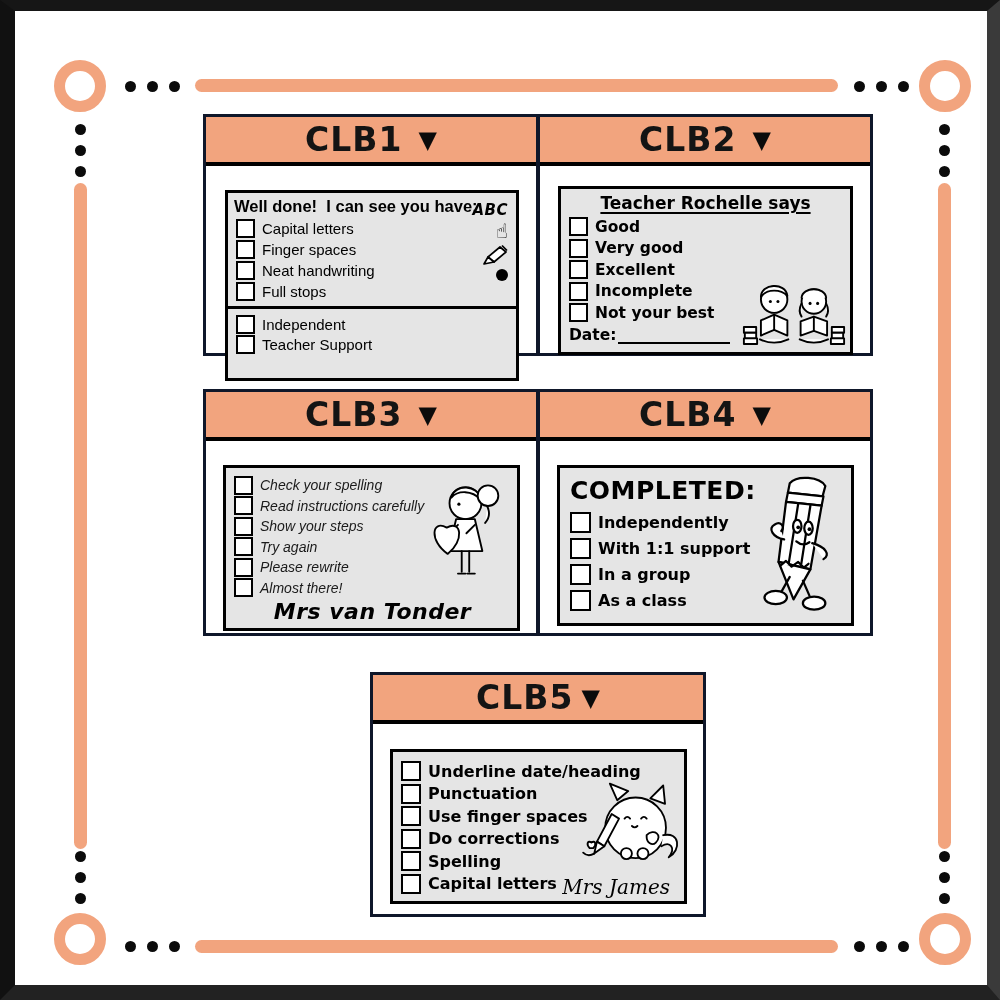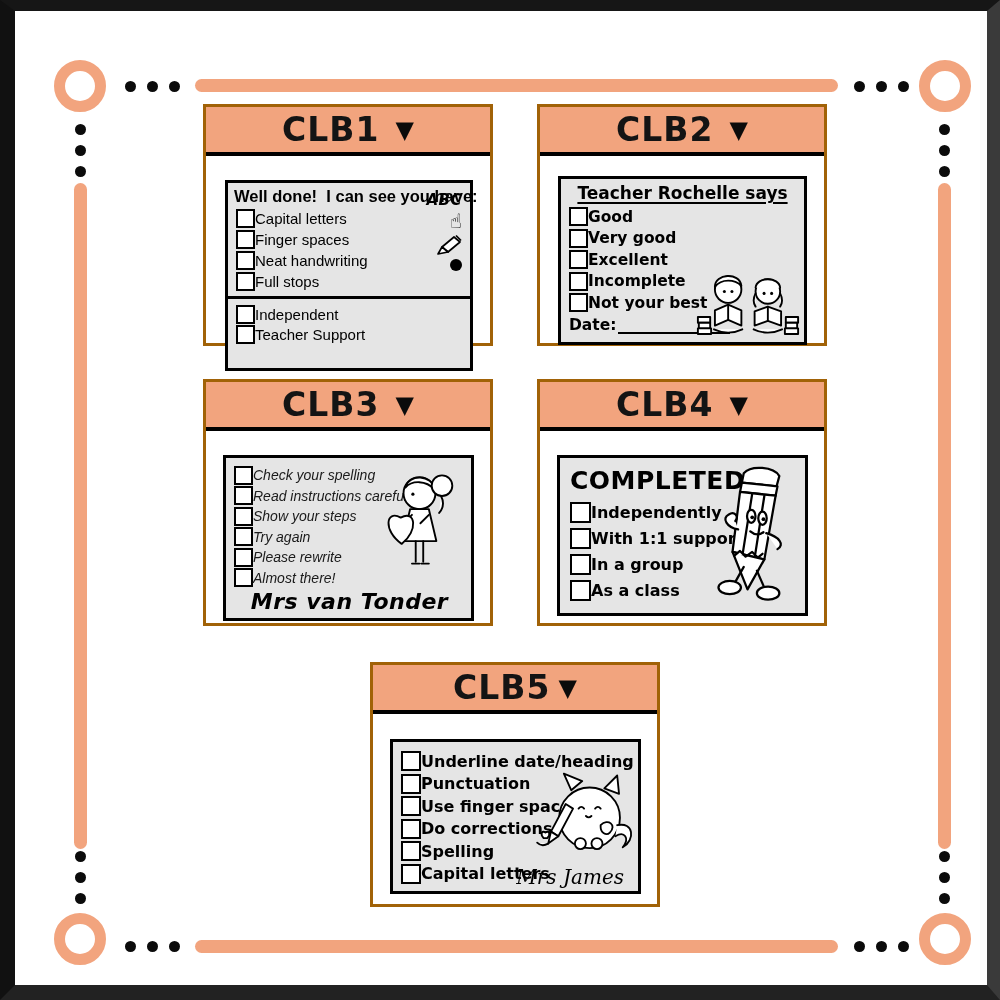--- a/index.html
+++ b/index.html
@@ -10,30 +10,30 @@
     border-right:13px solid #3a3a3a;border-bottom:15px solid #222;
     overflow:hidden;font-family:"DejaVu Sans",sans-serif;
   }
   
   .ring{position:absolute;width:30px;height:30px;border:11px solid #f2a47e;border-radius:50%;}
   .dot{position:absolute;width:11px;height:11px;background:#0b0b0b;border-radius:50%;}
   .pline{position:absolute;background:#f2a47e;border-radius:8px;}
   .pline.h{height:13px;}
   .pline.v{width:13px;}
   
-  .card{position:absolute;width:290px;border:3px solid #a16207;background:#fff;box-sizing:border-box;}
+  .card{position:absolute;width:336px;border:3px solid #0f172a;background:#fff;box-sizing:border-box;margin-top:10px;}
   .card-header{
     height:45px;background:#f2a47e;border-bottom:4px solid #000;
     display:flex;align-items:center;justify-content:center;gap:16px;
     cursor:pointer;
   }
   .card-header-label{font-weight:bold;font-size:33px;letter-spacing:1px;color:#141414;}
   .tri{font-size:24px;color:#0b0b0b;line-height:1;}
   .inner-box{border:3px solid #000;position:relative;box-sizing:border-box;background:#e5e5e5;}
-  .check-row{display:flex;align-items:center;gap:0;}
+  .check-row{display:flex;align-items:center;gap:7px;}
   .checkbox{display:inline-block;width:15px;height:15px;border:2.5px solid #000;background:#fff;flex:0 0 auto;}
   .check-label{white-space:nowrap;}
   
   .clb1-box{margin:24px 17px 0 19px;}
   .clb1-title{font-family:"Liberation Sans",sans-serif;font-weight:bold;font-size:16.5px;padding:4px 4px 1px 6px;white-space:pre;}
   .clb1-main{position:relative;padding:1px 0 4px 8px;}
   .clb1-main .check-row{height:21px;font-family:"Liberation Sans",sans-serif;font-size:15px;}
   .icon-col{position:absolute;top:-16px;right:8px;width:40px;display:flex;flex-direction:column;align-items:flex-end;gap:2px;}
   .abc{font-weight:bold;font-style:italic;font-size:15px;letter-spacing:.5px;}
   .hand-glyph{font-size:20px;line-height:1;}

